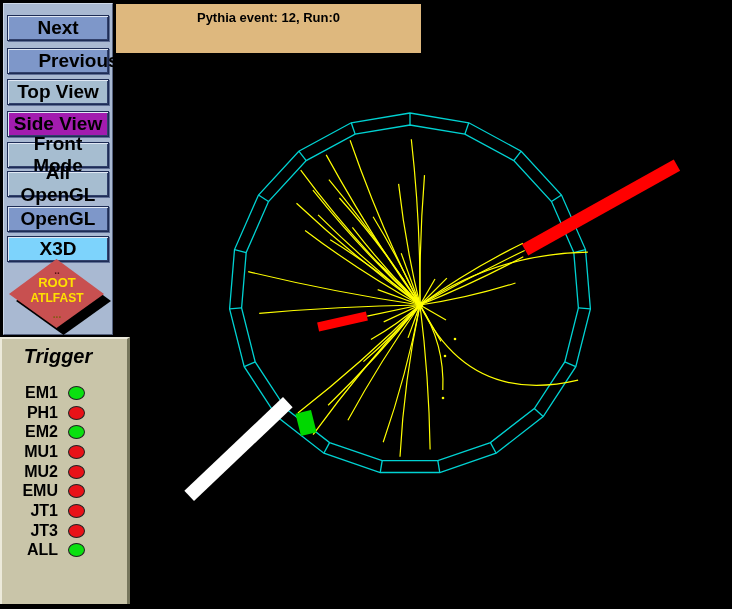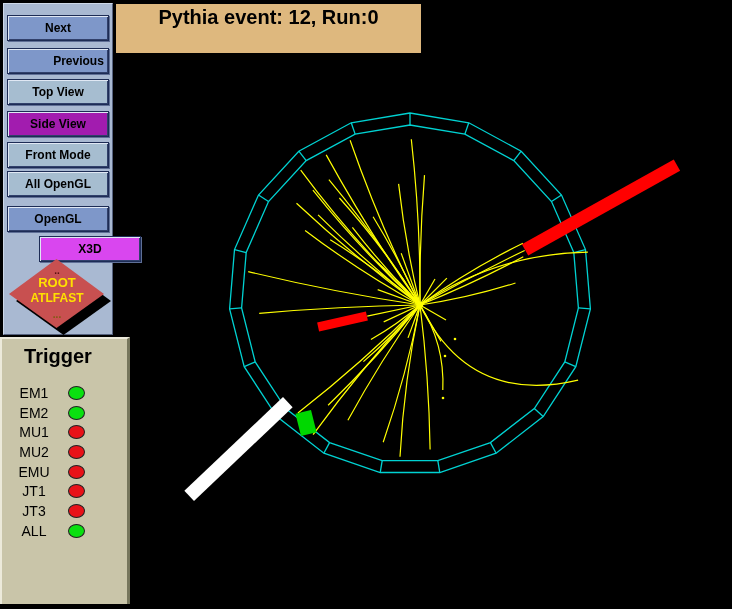--- a/index.html
+++ b/index.html
@@ -7,51 +7,51 @@
     width:732px;height:609px;position:relative;overflow:hidden;
     background:#000;font-family:"Liberation Sans",sans-serif;
     -webkit-font-smoothing:none;
   }
   
   #scene{position:absolute;left:0;top:0;width:732px;height:609px;z-index:0;}
   
   #header-box{
     position:absolute;left:116px;top:4px;width:305px;height:49px;z-index:2;
     background:#deb87e;color:#000;text-align:center;
-    font-weight:bold;font-size:20px;line-height:23px;padding-top:2px;box-sizing:border-box;
+    font-weight:bold;font-size:13px;line-height:23px;padding-top:2px;box-sizing:border-box;
   }
   
   #side-panel{
     position:absolute;left:3px;top:3px;width:110px;height:332px;z-index:2;
     background:#a9b9d2;box-sizing:border-box;
     border-top:1px solid #cdd8e8;border-left:1px solid #cdd8e8;
     border-right:1px solid #55617e;border-bottom:1px solid #55617e;
   }
   .side-btn{
     position:absolute;left:3px;width:102px;height:26px;
     border:1px solid #1d2c55;box-sizing:border-box;
     box-shadow:inset 1px 1px 0 #e0e8f4,inset -1px -1px 0 #31406b,1px 1px 0 #5f6f96;
-    color:#000;font-weight:bold;font-size:12px;font-family:"Liberation Sans",sans-serif;
+    color:#000;font-weight:bold;font-size:19px;font-family:"Liberation Sans",sans-serif;
     display:flex;align-items:center;justify-content:center;cursor:pointer;padding:0;
   }
   #logo-svg{position:absolute;left:0;top:250px;width:108px;height:82px;}
   
   #trigger-panel{
     position:absolute;left:0;top:337px;width:130px;height:267px;z-index:2;
     background:#c9c5a9;box-sizing:border-box;
     border-top:2px solid #eceadb;border-left:2px solid #eceadb;
     border-right:3px solid #76765c;
   }
   #trigger-title{
     position:absolute;top:6px;left:0;width:112px;text-align:center;
-    color:#000;font-weight:bold;font-size:20px;
+    color:#000;font-weight:bold;font-size:20px;font-style:italic;
   }
   #trigger-rows{position:absolute;top:44px;left:0;width:112px;}
   .trig-row{height:19.7px;display:flex;align-items:center;}
-  .trig-label{width:48px;margin-left:8px;text-align:center;color:#000;font-weight:normal;font-size:14px;}
+  .trig-label{width:48px;margin-left:8px;text-align:right;color:#000;font-weight:bold;font-size:16px;}
   .trig-led{
     width:17px;height:14px;border-radius:50%;margin-left:10px;
     border:1px solid #222;box-sizing:border-box;
   }
 </style>
 </head>
 <body>
 
 <svg id="scene" xmlns="http://www.w3.org/2000/svg" viewBox="0 0 732 609">
     <rect x="0" y="0" width="732" height="609" fill="#000000"></rect>
@@ -135,38 +135,42 @@
 
 <div id="side-panel">
   <div id="sidebar-buttons">
       <button class="side-btn" style="top: 11px; background: rgb(126, 151, 201);">Next</button>
       <button class="side-btn" style="top: 44px; background: rgb(126, 151, 201); padding-left: 41px;">Previous</button>
       <button class="side-btn" style="top: 75px; background: rgb(166, 189, 208);">Top View</button>
       <button class="side-btn" style="top: 107px; background: #a21caf;">Side View</button>
       <button class="side-btn" style="top: 138px; background: rgb(166, 189, 208);">Front Mode</button>
       <button class="side-btn" style="top: 167px; background: rgb(166, 189, 208);">All OpenGL</button>
       <button class="side-btn" style="top: 202px; background: rgb(126, 151, 201);">OpenGL</button>
-      <button class="side-btn" style="top: 232px; background: #d946ef; margin-left: 32px;">X3D</button>
+      <button class="side-btn" style="top: 232px; background: #7dd3fc;">X3D</button>
     </div>
   <svg id="logo-svg" xmlns="http://www.w3.org/2000/svg" viewBox="0 0 108 82">
     <polygon points="12,47 59.5,12 107,47 59.5,81" fill="#000000"></polygon>
     <polygon id="logo-diamond" points="5,40 52.5,5 100,40 52.5,74" fill="#c85050"></polygon>
     <text x="53" y="20" text-anchor="middle" font-family="Liberation Sans, sans-serif" font-weight="bold" font-size="10" fill="#5a1010">..</text>
     <text x="53" y="33" text-anchor="middle" font-family="Liberation Sans, sans-serif" font-weight="bold" font-size="13" fill="#ffe000">ROOT</text>
     <text x="53" y="48" text-anchor="middle" font-family="Liberation Sans, sans-serif" font-weight="bold" font-size="12" fill="#ffe000">ATLFAST</text>
     <text x="53" y="64" text-anchor="middle" font-family="Liberation Sans, sans-serif" font-weight="bold" font-size="10" fill="#7c5c10">...</text>
   </svg>
 </div>
 
 <div id="trigger-panel">
   <div id="trigger-title">Trigger</div>
   <div id="trigger-rows">
       <div class="trig-row">
         <div class="trig-label">EM1</div>
         <div class="trig-led" style="background: rgb(10, 224, 16);"></div>
+      </div>
+      <div class="trig-row">
+        <div class="trig-label">PH1</div>
+        <div class="trig-led" style="background: rgb(232, 18, 24);"></div>
       </div>
       <div class="trig-row">
         <div class="trig-label">EM2</div>
         <div class="trig-led" style="background: rgb(10, 224, 16);"></div>
       </div>
       <div class="trig-row">
         <div class="trig-label">MU1</div>
         <div class="trig-led" style="background: rgb(232, 18, 24);"></div>
       </div>
       <div class="trig-row">

